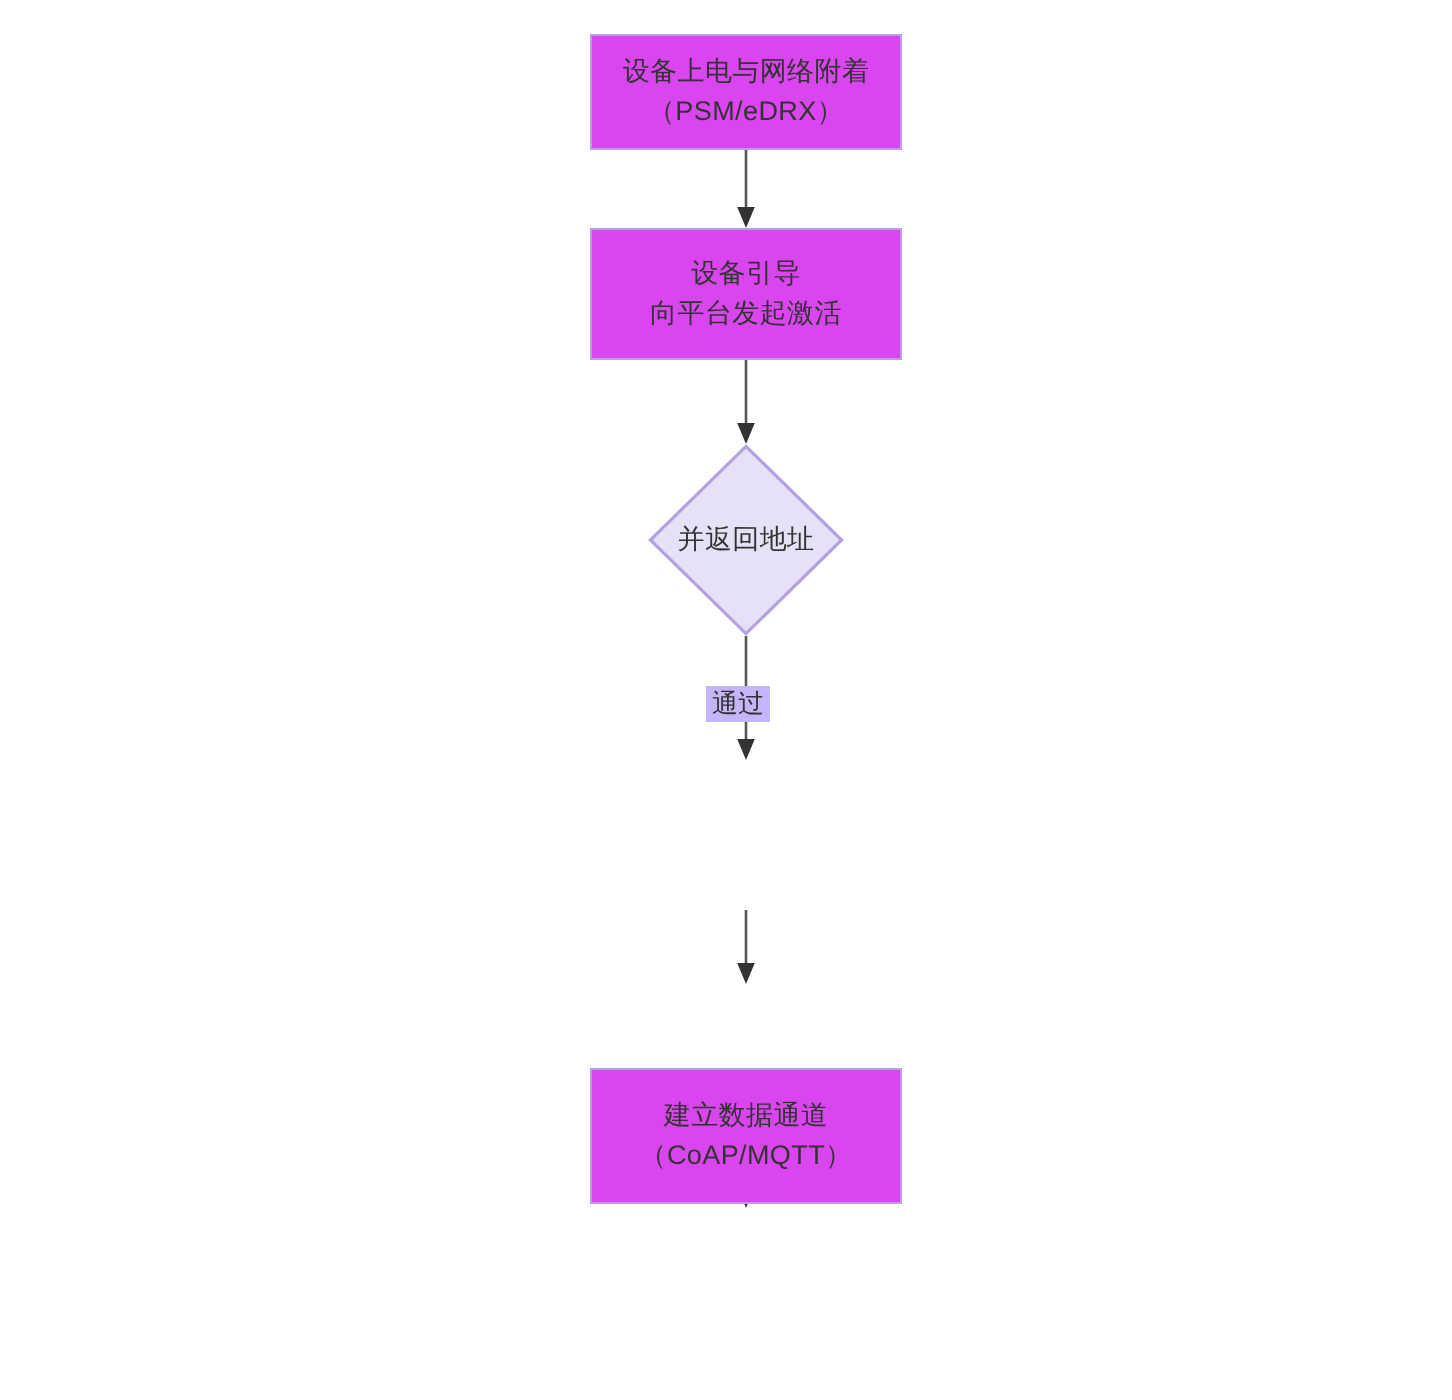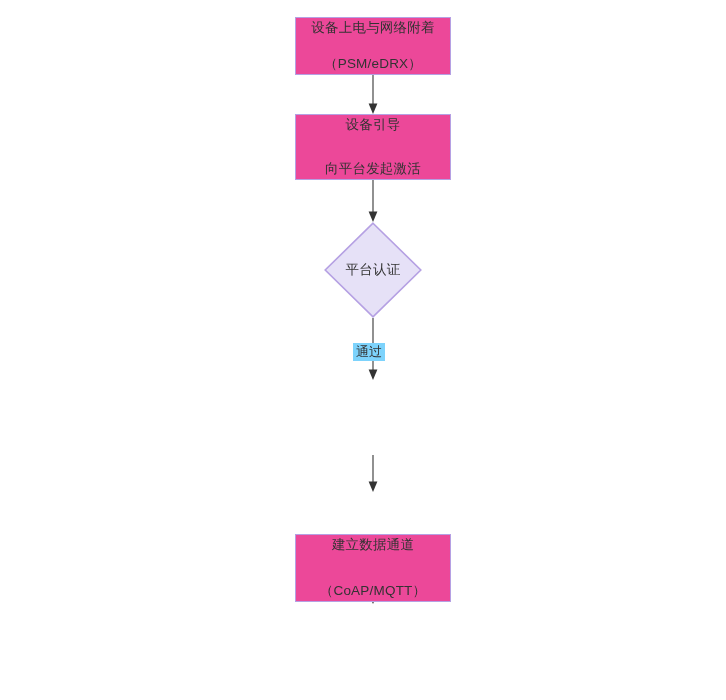--- a/index.html
+++ b/index.html
@@ -26,23 +26,22 @@
     flex-direction: column;
     align-items: center;
     justify-content: center;
     text-align: center;
     font-size: 13.5px;
     line-height: 20px;
     color: #333333;
     letter-spacing: 0.2px;
   }
   .node.process {
-    background: #ec4899;
+    background: #d946ef;
     border: 1.6px solid #b5a0e3;
-    justify-content: space-between;
   }
   .node-line {
     display: block;
     white-space: nowrap;
   }
   .diamond-wrap {
     position: absolute;
   }
   .diamond-wrap svg {
     display: block;
@@ -67,21 +66,21 @@
   }
   .connector svg {
     display: block;
     overflow: visible;
   }
   .edge-label {
     position: absolute;
     font-size: 13px;
     line-height: 16px;
     color: #333333;
-    background: #7dd3fc;
+    background: #c4b5fd;
     padding: 1px 3px;
     white-space: nowrap;
   }
 </style>
 </head>
 <body>
 
 <div id="flow-canvas">
 
   <div class="connector" style="left:366px; top:75px; width:14px; height:40px;">
@@ -127,21 +126,21 @@
 
   <div class="node process" style="left:295px; top:114px; width:156px; height:66px;">
     <span class="node-line">设备引导</span>
     <span class="node-line">向平台发起激活</span>
   </div>
 
   <div class="diamond-wrap" style="left:324px; top:222px; width:98px; height:96px;">
     <svg width="98" height="96" viewBox="0 0 98 96">
       <polygon points="49,1.2 96.8,48 49,94.8 1.2,48" fill="#e6e1f7" stroke="#b5a0e3" stroke-width="1.6"></polygon>
     </svg>
-    <div class="diamond-label">平台认证</div>
+    <div class="diamond-label">并返回地址</div>
   </div>
 
 
   <div class="node process" style="left:295px; top:492px; width:156px; height:68px;margin-top:42px;">
     <span class="node-line">建立数据通道</span>
     <span class="node-line">（CoAP/MQTT）</span>
   </div>
 
 
 </div>

